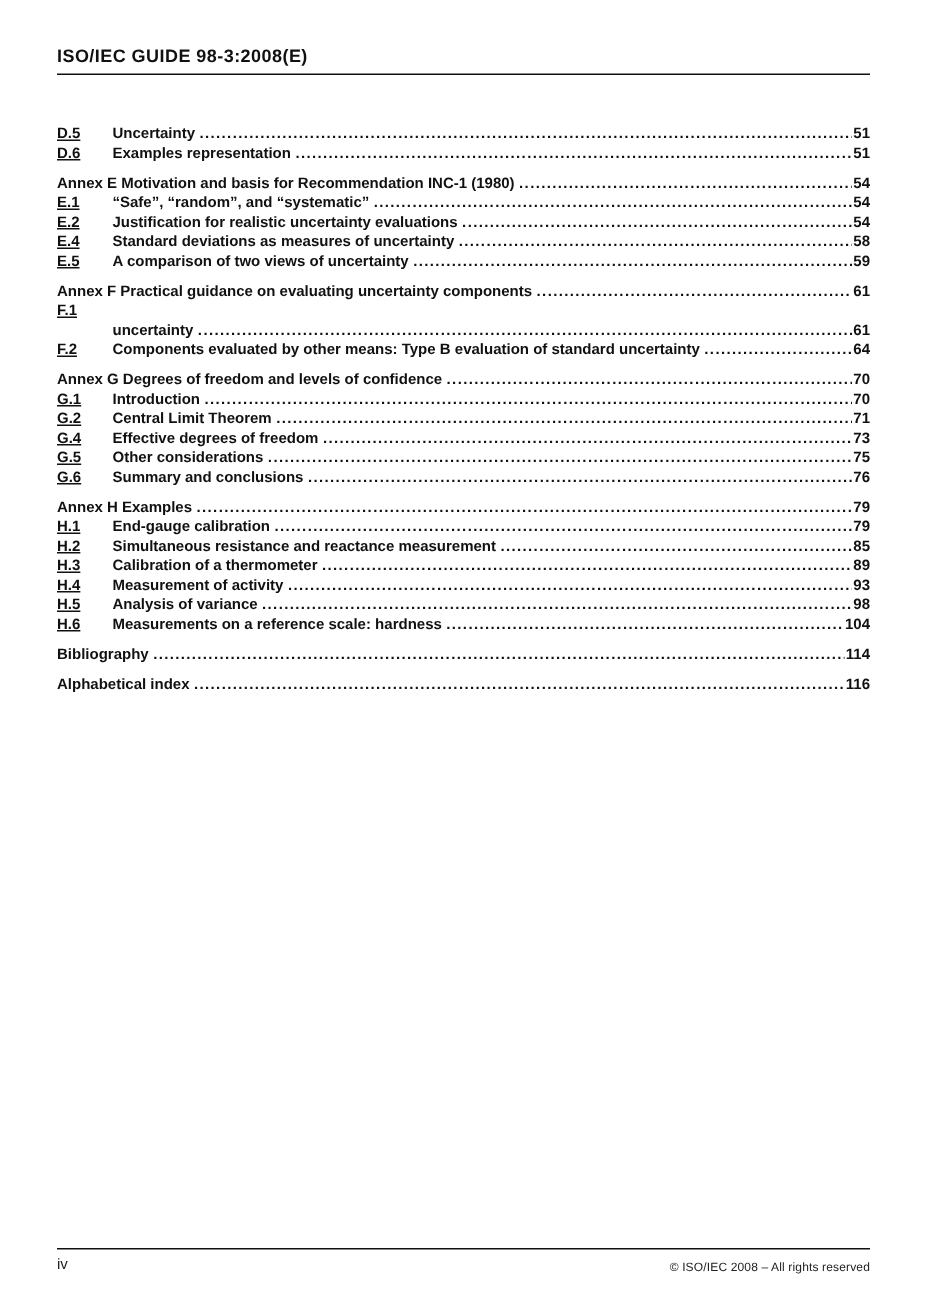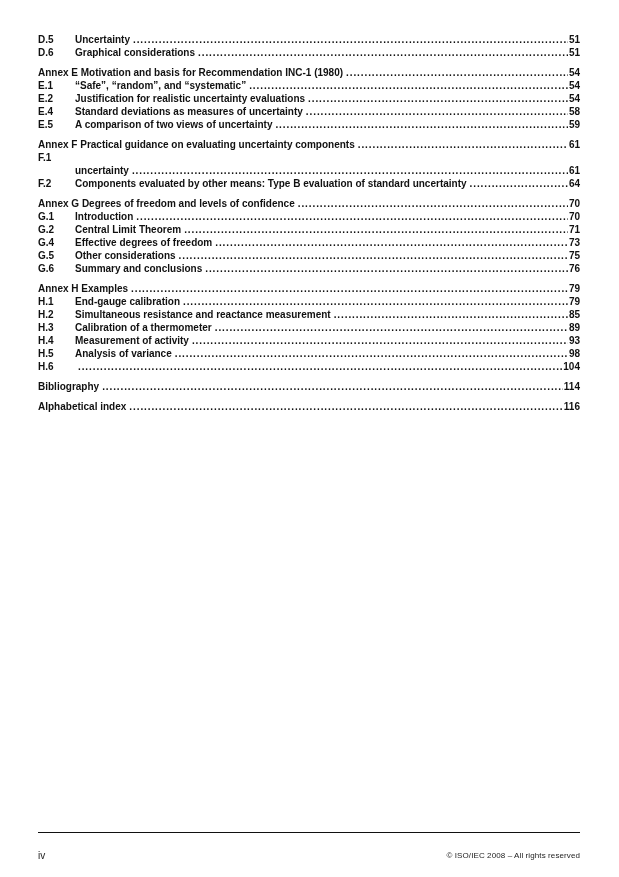--- a/index.html
+++ b/index.html
@@ -44,20 +44,21 @@
   .toc-row {
     display: flex;
     align-items: baseline;
     font-size: 10px;
     font-weight: bold;
     line-height: 13px;
     white-space: nowrap;
   }
   .toc-label {
     flex: 0 0 37px;
+    text-decoration: underline;
   }
   .toc-title {
     flex: 0 0 auto;
   }
   .toc-title .ital-var {
     font-family: "DejaVu Serif", serif;
     font-style: italic;
     font-weight: bold;
   }
   .leader {
@@ -82,50 +83,54 @@
     top: 832px;
   }
   .footer-rule {
     border: 0;
     border-top: 1.3px solid #111111;
     height: 0;
   }
   .footer-row {
     display: flex;
     justify-content: space-between;
-    align-items: center;
-    margin-top: 17px;
+    align-items: flex-end;
+    margin-top: 5px;
   }
   .footer-page-number {
     font-size: 10px;
     color: #222222;
   }
   .footer-copyright {
     font-size: 8px;
     color: #222222;
     letter-spacing: 0.1px;
   }
 </style>
 </head>
 <body>
 
 <div class="page">
 
+  <div class="header">
+    <div class="header-title">ISO/IEC GUIDE 98-3:2008(E)</div>
+    <div class="header-rule"></div>
+  </div>
 
   <div class="toc" id="toc">
       <div class="toc-group">
         <div class="toc-row">
           <span class="toc-label">D.5</span>
           <span class="toc-title">Uncertainty</span>
           <span class="leader"></span>
           <span class="toc-page">51</span>
         </div>
         <div class="toc-row">
           <span class="toc-label">D.6</span>
-          <span class="toc-title">Graphical considerations</span>
+          <span class="toc-title">Examples representation</span>
           <span class="leader"></span>
           <span class="toc-page">51</span>
         </div>
       </div>
       <div class="toc-group">
         <div class="toc-row">
           <span class="toc-title">Annex E Motivation and basis for Recommendation INC-1 (1980)</span>
           <span class="leader"></span>
           <span class="toc-page">54</span>
         </div>
@@ -244,20 +249,21 @@
           <span class="toc-page">93</span>
         </div>
         <div class="toc-row">
           <span class="toc-label">H.5</span>
           <span class="toc-title">Analysis of variance</span>
           <span class="leader"></span>
           <span class="toc-page">98</span>
         </div>
         <div class="toc-row">
           <span class="toc-label">H.6</span>
+          <span class="toc-title">Measurements on a reference scale: hardness</span>
           <span class="leader"></span>
           <span class="toc-page">104</span>
         </div>
       </div>
       <div class="toc-group">
         <div class="toc-row">
           <span class="toc-title">Bibliography</span>
           <span class="leader"></span>
           <span class="toc-page">114</span>
         </div>

